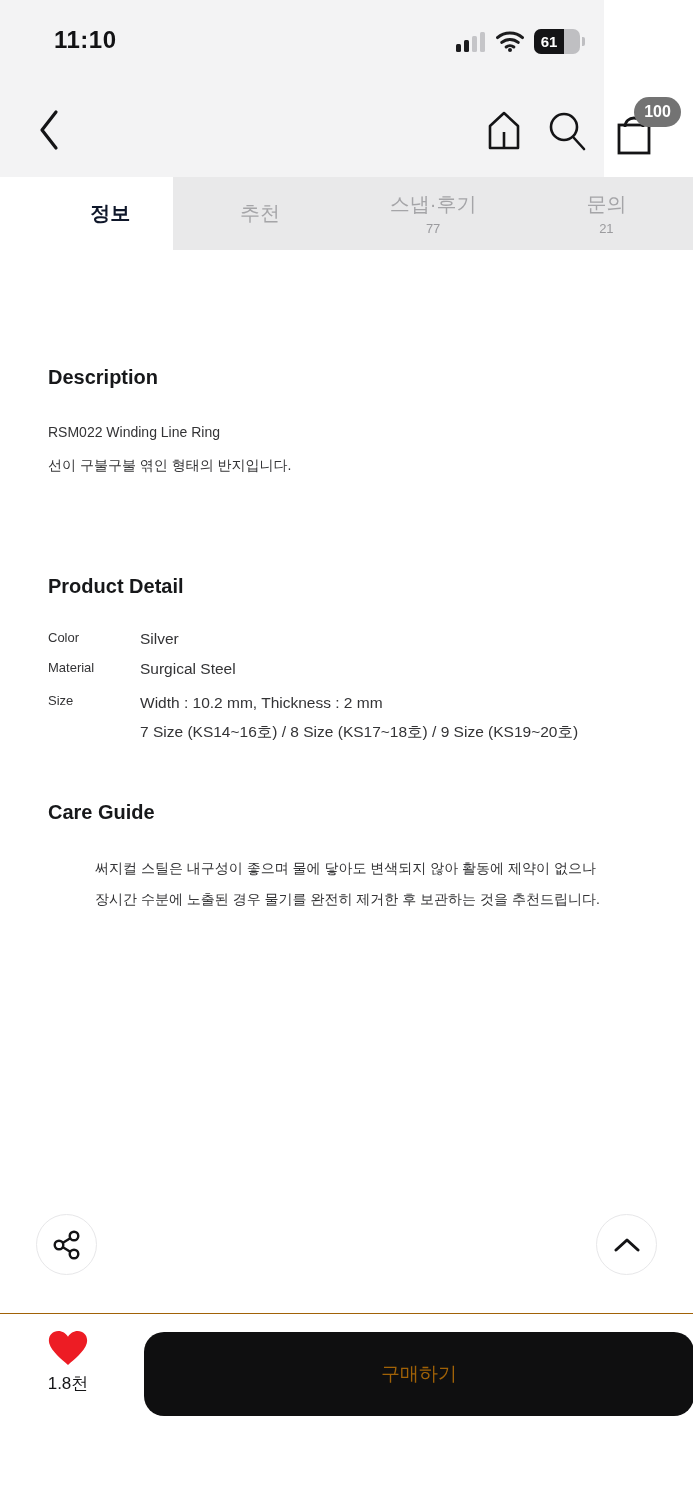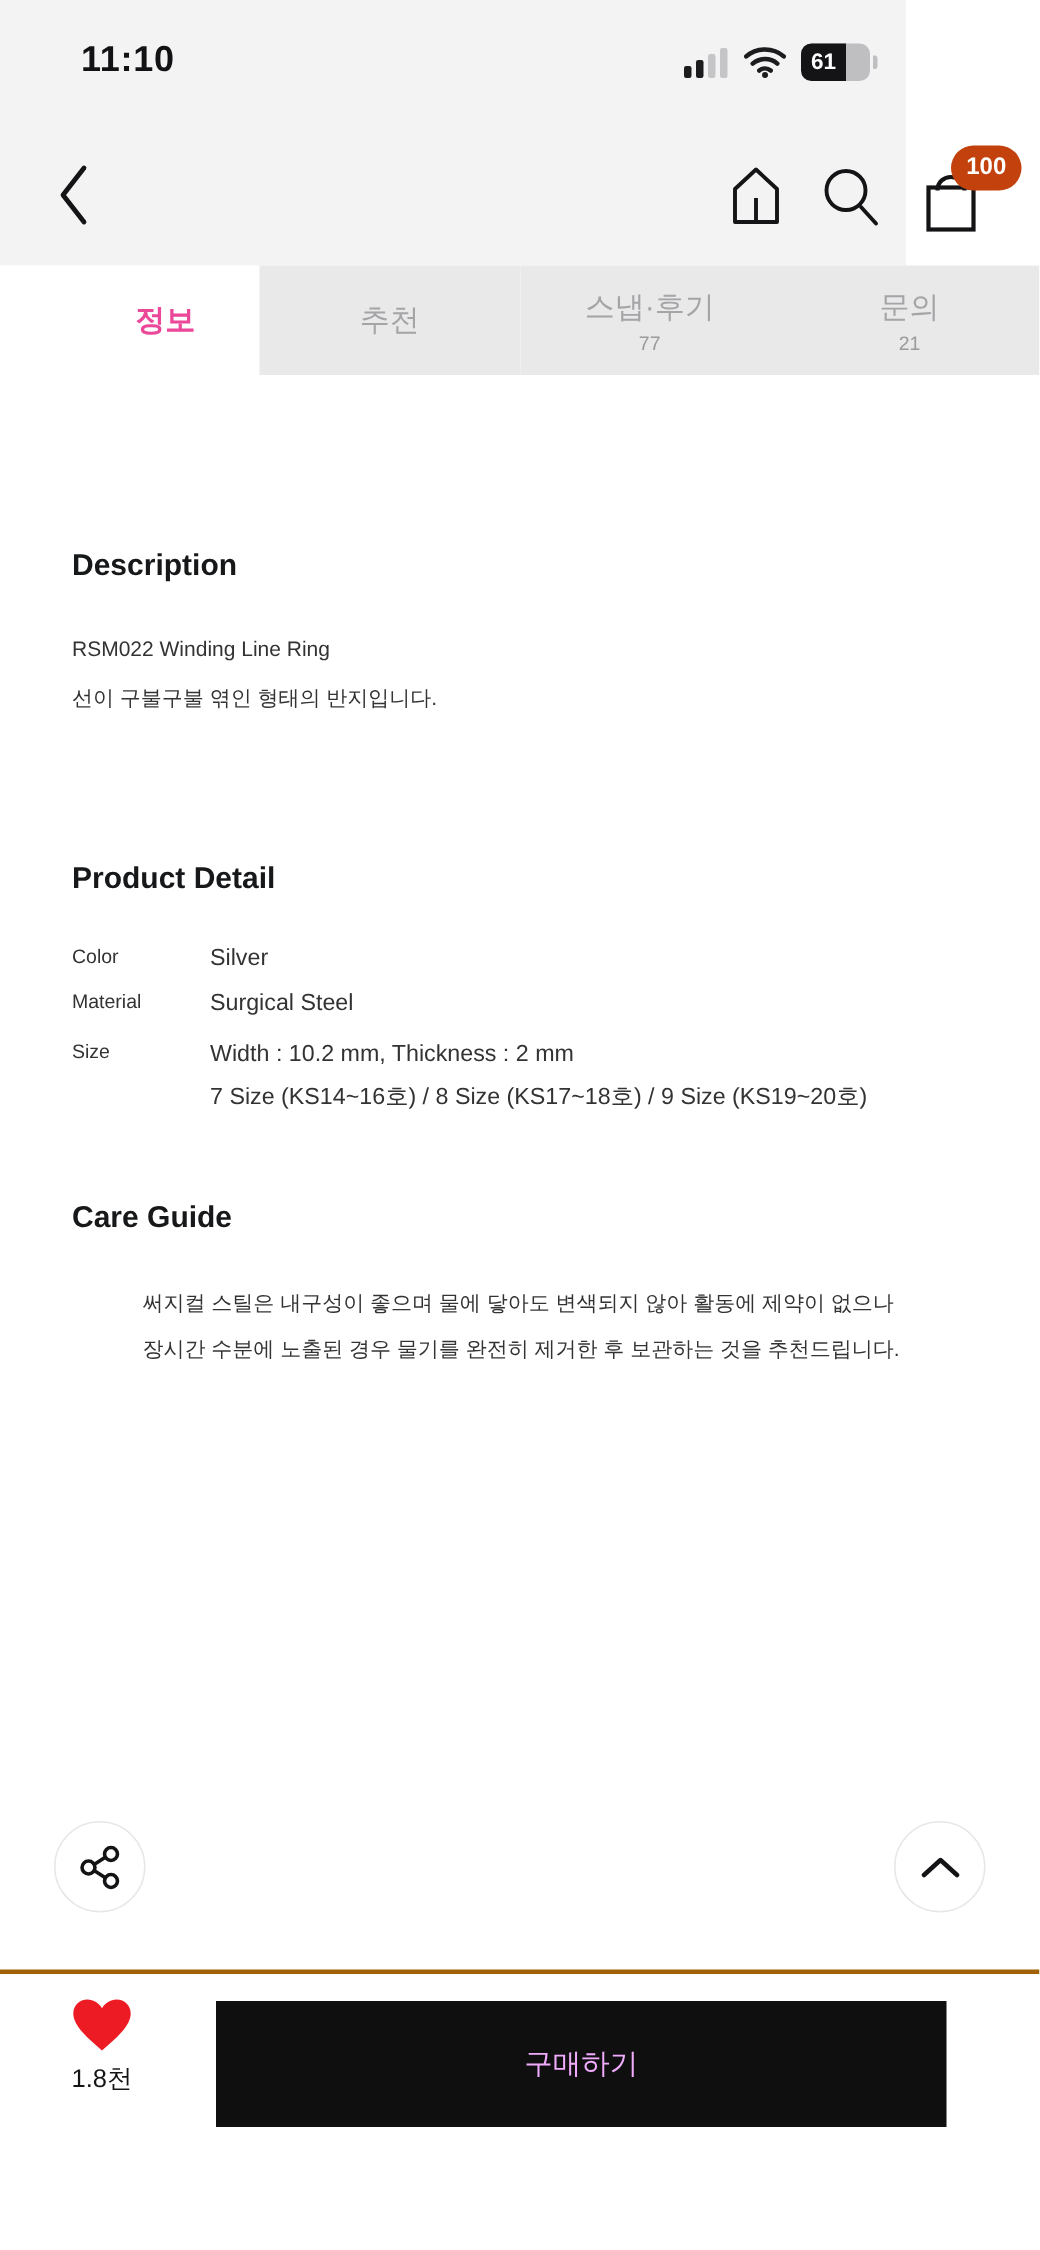--- a/index.html
+++ b/index.html
@@ -15,52 +15,52 @@
   .time { position:absolute; left:54px; top:26px; font-size:24px; font-weight:700; color:#121214; letter-spacing:.5px; }
   .status-icons { position:absolute; right:22px; top:29px; display:flex; align-items:center; gap:10px; }
   .battery { position:relative; width:48px; height:25px; }
   .battery .shell { position:absolute; left:0; top:0; width:46px; height:25px; background:#bfbfc2; border-radius:7px; overflow:hidden; }
   .battery .fill { position:absolute; left:0; top:0; height:25px; width:30px; background:#141416; border-radius:7px 0 0 7px;
     display:flex; align-items:center; justify-content:center; color:#fff; font-size:15px; font-weight:700; }
   .battery .cap { position:absolute; right:-3px; top:8px; width:3px; height:9px; background:#bfbfc2; border-radius:0 2px 2px 0; }
 
   
   .nav-btn { position:absolute; background:none; border:none; cursor:pointer; padding:0; }
-  .badge { position:absolute; left:22px; top:-9px; min-width:47px; height:30px; background:#c2410c; border-radius:15px;
+  .badge { position:absolute; left:22px; top:-9px; min-width:47px; height:30px; background:#737373; border-radius:15px;
     color:#fff; font-size:16px; font-weight:600; display:flex; align-items:center; justify-content:center; padding:0 8px; }
 
   
   .tabbar { position:absolute; left:0; top:177px; width:693px; height:73px; display:flex; }
   .tab { flex:1 1 0; display:flex; flex-direction:column; align-items:center; justify-content:center; gap:3px;
     background:#e9e9ea; border:none; cursor:pointer; font-family:inherit; }
   .tab.active { background:#ffffff; }
   .tab .t-label { font-size:20px; color:#a5a5a8; }
-  .tab.active .t-label { color:#ec4899; font-weight:700;margin-left:47px; }
+  .tab.active .t-label { color:#0f172a; font-weight:700;margin-left:47px; }
   .tab .t-count { font-size:13px; color:#9b9b9e; }
 
   
   .content { position:absolute; left:0; top:250px; width:693px; }
   .sec-title { position:absolute; left:48px; font-size:20px; font-weight:700; color:#17181a; }
   .body-text { position:absolute; left:48px; font-size:14px; color:#333335; }
   .kv-label { position:absolute; left:48px; font-size:13px; color:#333335; }
   .kv-value { position:absolute; left:140px; font-size:15.5px; color:#333335; }
   .size-lines div { line-height:29px; }
   .care-lines div { line-height:30.5px; }
 
   
   .float-btn { position:absolute; width:61px; height:61px; border-radius:50%; background:#ffffff;
     border:1px solid #e7e7e9; display:flex; align-items:center; justify-content:center; cursor:pointer; }
 
   
-  .bottom-bar { position:absolute; left:0; top:1313px; width:693px; height:187px; background:#ffffff; border-top:3px solid #a16207; }
+  .bottom-bar { position:absolute; left:0; top:1313px; width:693px; height:187px; background:#ffffff; border-top:1px solid #a16207; }
   .like-btn { position:absolute; left:30px; top:16px; width:76px; background:none; border:none; cursor:pointer;
     display:flex; flex-direction:column; align-items:center; gap:6px; font-family:inherit; }
   .like-count { font-size:17px; color:#151517; font-weight:500; }
-  .buy-btn { position:absolute; left:144px; top:18px; width:487px; height:84px; background:#0f0f10; border:none;
-    border-radius:0; color:#f0abfc; font-size:19px; font-weight:500; cursor:pointer; font-family:inherit; }
+  .buy-btn { position:absolute; left:144px; top:18px; width:550px; height:84px; background:#0f0f10; border:none;
+    border-radius:20px; color:#a16207; font-size:19px; font-weight:500; cursor:pointer; font-family:inherit; }
 
   svg { display:block; }
 </style>
 </head>
 <body>
 
 <div class="screen">
 
   <div class="header">
     <div class="time">11:10</div>

